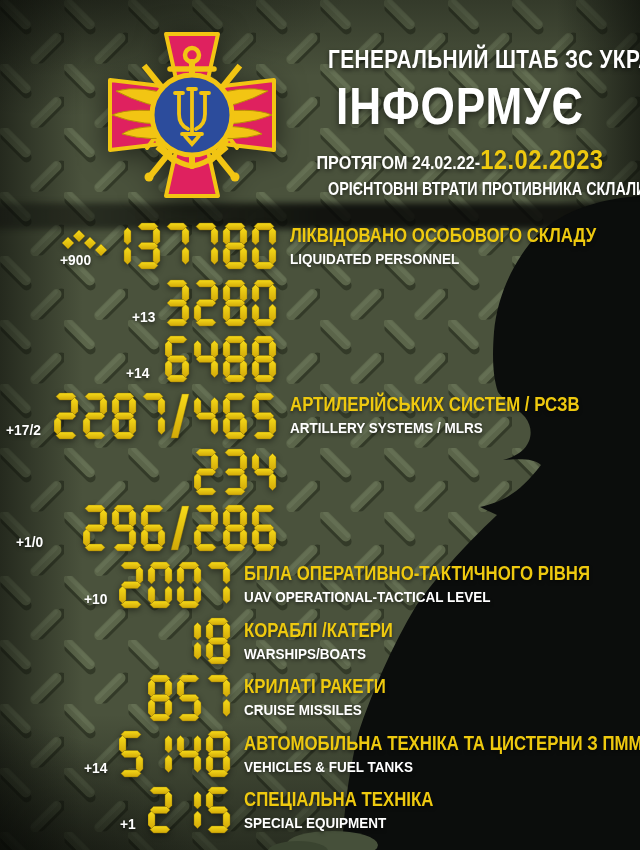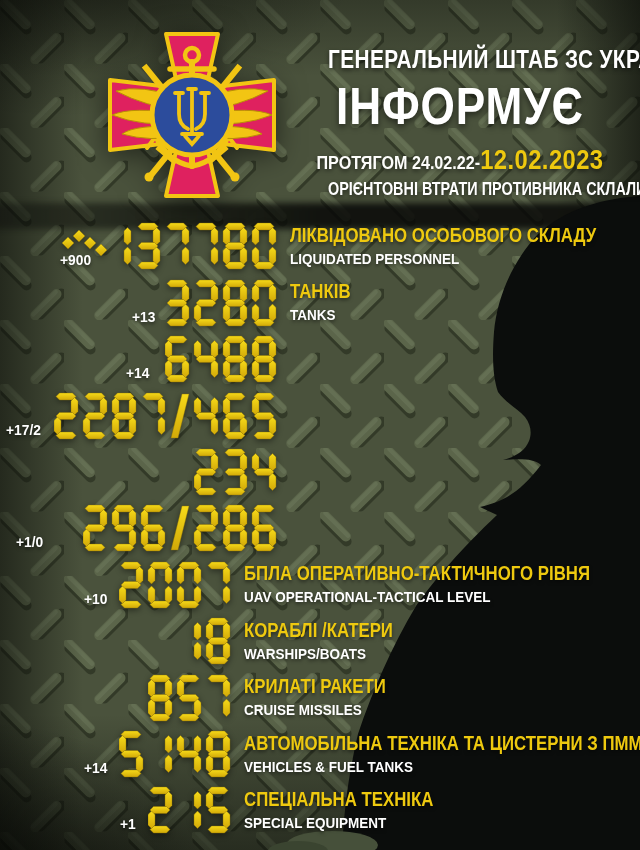--- a/index.html
+++ b/index.html
@@ -250,24 +250,20 @@
                 <g transform="translate(87,1)">
                   <polygon points="2,3.5 5.5,0 18.5,0 22,3.5 18.5,7 5.5,7"></polygon>
                   <polygon points="20.5,4.5 24,8 24,18.5 20.5,22 17,18.5 17,8"></polygon>
                   <polygon points="20.5,24 24,27.5 24,38 20.5,41.5 17,38 17,27.5"></polygon>
                   <polygon points="2,42.5 5.5,39 18.5,39 22,42.5 18.5,46 5.5,46"></polygon>
                   <polygon points="3.5,24 7,27.5 7,38 3.5,41.5 0,38 0,27.5"></polygon>
                   <polygon points="3.5,4.5 7,8 7,18.5 3.5,22 0,18.5 0,8"></polygon>
                 </g>
               </g>
             </svg></span></div>
-      <div class="labels">
-          <div class="ua">ТАНКІВ</div>
-      <div class="en">TANKS</div>
-        </div>
     </div>
     <div class="row">
       <div class="delta">+14</div>
       <div class="numwrap"><span class="num"><svg width="113" height="48" viewBox="0 0 113 48">
       <defs>
                 <linearGradient id="sg3" x1="0" y1="0" x2="0" y2="1">
         <stop offset="0" stop-color="#f6da19"></stop>
                   <stop offset="1" stop-color="#d2a908"></stop>
       </linearGradient>
               </defs>
@@ -364,20 +360,24 @@
                 </g>
                 <g transform="translate(198,1)">
                   <polygon points="2,3.5 5.5,0 18.5,0 22,3.5 18.5,7 5.5,7"></polygon>
                   <polygon points="3.5,4.5 7,8 7,18.5 3.5,22 0,18.5 0,8"></polygon>
                   <polygon points="2,23 5.5,19.5 18.5,19.5 22,23 18.5,26.5 5.5,26.5"></polygon>
                   <polygon points="20.5,24 24,27.5 24,38 20.5,41.5 17,38 17,27.5"></polygon>
                   <polygon points="2,42.5 5.5,39 18.5,39 22,42.5 18.5,46 5.5,46"></polygon>
                 </g>
               </g>
             </svg></span></div>
+      <div class="labels">
+          <div class="ua">АРТИЛЕРІЙСЬКИХ СИСТЕМ / РСЗВ</div>
+      <div class="en">ARTILLERY SYSTEMS / MLRS</div>
+        </div>
     </div>
     <div class="row">
       <div class="delta"></div>
       <div class="numwrap"><span class="num"><svg width="84" height="48" viewBox="0 0 84 48">
       <defs>
                 <linearGradient id="sg5" x1="0" y1="0" x2="0" y2="1">
         <stop offset="0" stop-color="#f6da19"></stop>
                   <stop offset="1" stop-color="#d2a908"></stop>
       </linearGradient>
               </defs>

